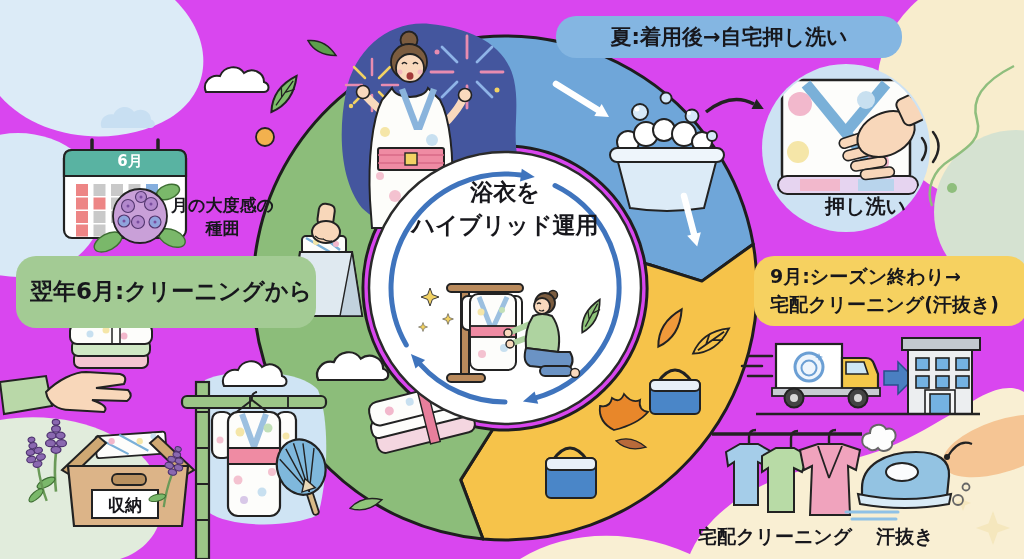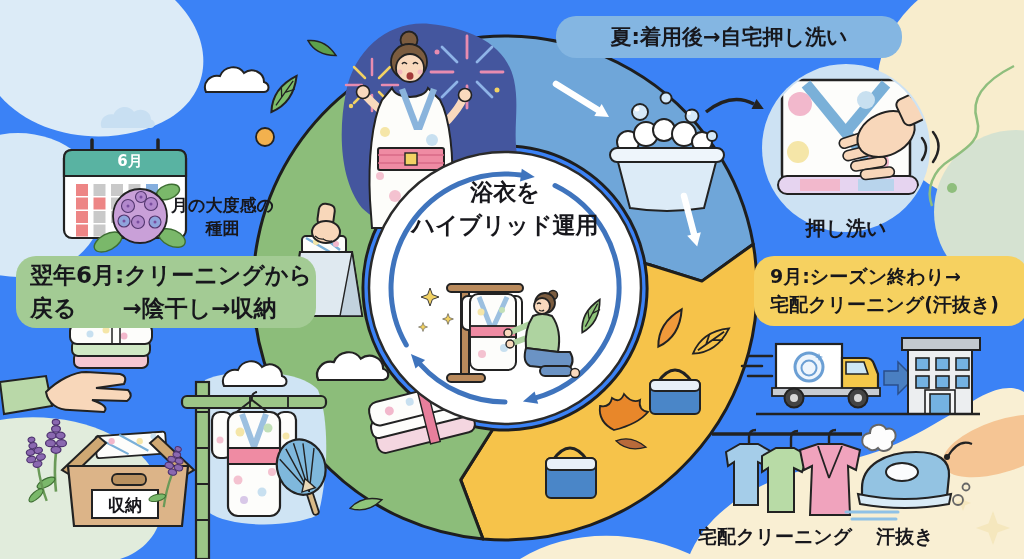--- a/index.html
+++ b/index.html
@@ -1,25 +1,25 @@
 <!DOCTYPE html>
 <html><head>
 <meta charset="utf-8">
 <style>
   html,body{margin:0;padding:0;background:#e9e9e9;font-family:"DejaVu Sans","Liberation Sans",sans-serif;}
-  .stage{position:relative;width:1024px;height:559px;background:#3b82f6;overflow:hidden;}
+  .stage{position:relative;width:1024px;height:559px;background:#d946ef;overflow:hidden;}
   .stage svg{position:absolute;left:0;top:0;}
   .txt{position:absolute;color:#17171c;font-weight:700;white-space:nowrap;}
   .pill{display:flex;align-items:center;border-radius:20px;}
   .pill .inner{width:100%;}
   .badge-summer{left:556px;top:16px;width:346px;height:42px;background:#84b6e2;justify-content:center;font-size:21px;}
   .badge-june{left:16px;top:256px;width:286px;height:72px;background:#a3cb94;padding-left:14px;font-size:23px;line-height:1.45;}
   .badge-sept{left:754px;top:256px;width:258px;height:70px;background:#f6d160;padding-left:16px;font-size:19px;line-height:1.45;}
   .center-title{left:385px;top:176px;width:240px;text-align:center;font-size:23px;line-height:1.42;}
-  .lbl-oshiarai{left:786px;top:215px;width:120px;text-align:center;font-size:20px;}
+  .lbl-oshiarai{left:786px;top:193px;width:120px;text-align:right;font-size:20px;}
   .lbl-takuhai{left:692px;top:524px;width:150px;text-align:center;font-size:19px;margin-left:6px;}
   .lbl-asenuki{left:850px;top:524px;width:110px;text-align:center;font-size:19px;}
   .lbl-shuno{left:92px;top:494px;width:66px;text-align:center;font-size:17px;}
   .lbl-cal-month{left:64px;top:152px;width:132px;text-align:center;font-size:15px;color:#ffffff;}
   .lbl-cal-note{left:155px;top:194px;width:135px;text-align:center;font-size:17px;line-height:1.35;white-space:normal;}
 </style>
 </head>
 <body>
 
 <div class="stage">
@@ -454,21 +454,20 @@
     <circle cx="966" cy="487" r="3.5" fill="none" stroke="#666" stroke-width="1.8"></circle>
   </g>
 </svg>
 
 <div class="txt pill badge-summer">
   <div class="inner" style="text-align:center">夏:着用後→自宅押し洗い</div>
 </div>
 <div class="txt pill badge-june">
   <div class="inner">
     <div>翌年6月:クリーニングから</div>
-    <div>戻る　　→陰干し→収納</div>
   </div>
 </div>
 <div class="txt pill badge-sept">
   <div class="inner">
     <div>9月:シーズン終わり→</div>
     <div>宅配クリーニング(汗抜き)</div>
   </div>
 </div>
 <div class="txt center-title">
   <div>浴衣を</div>

